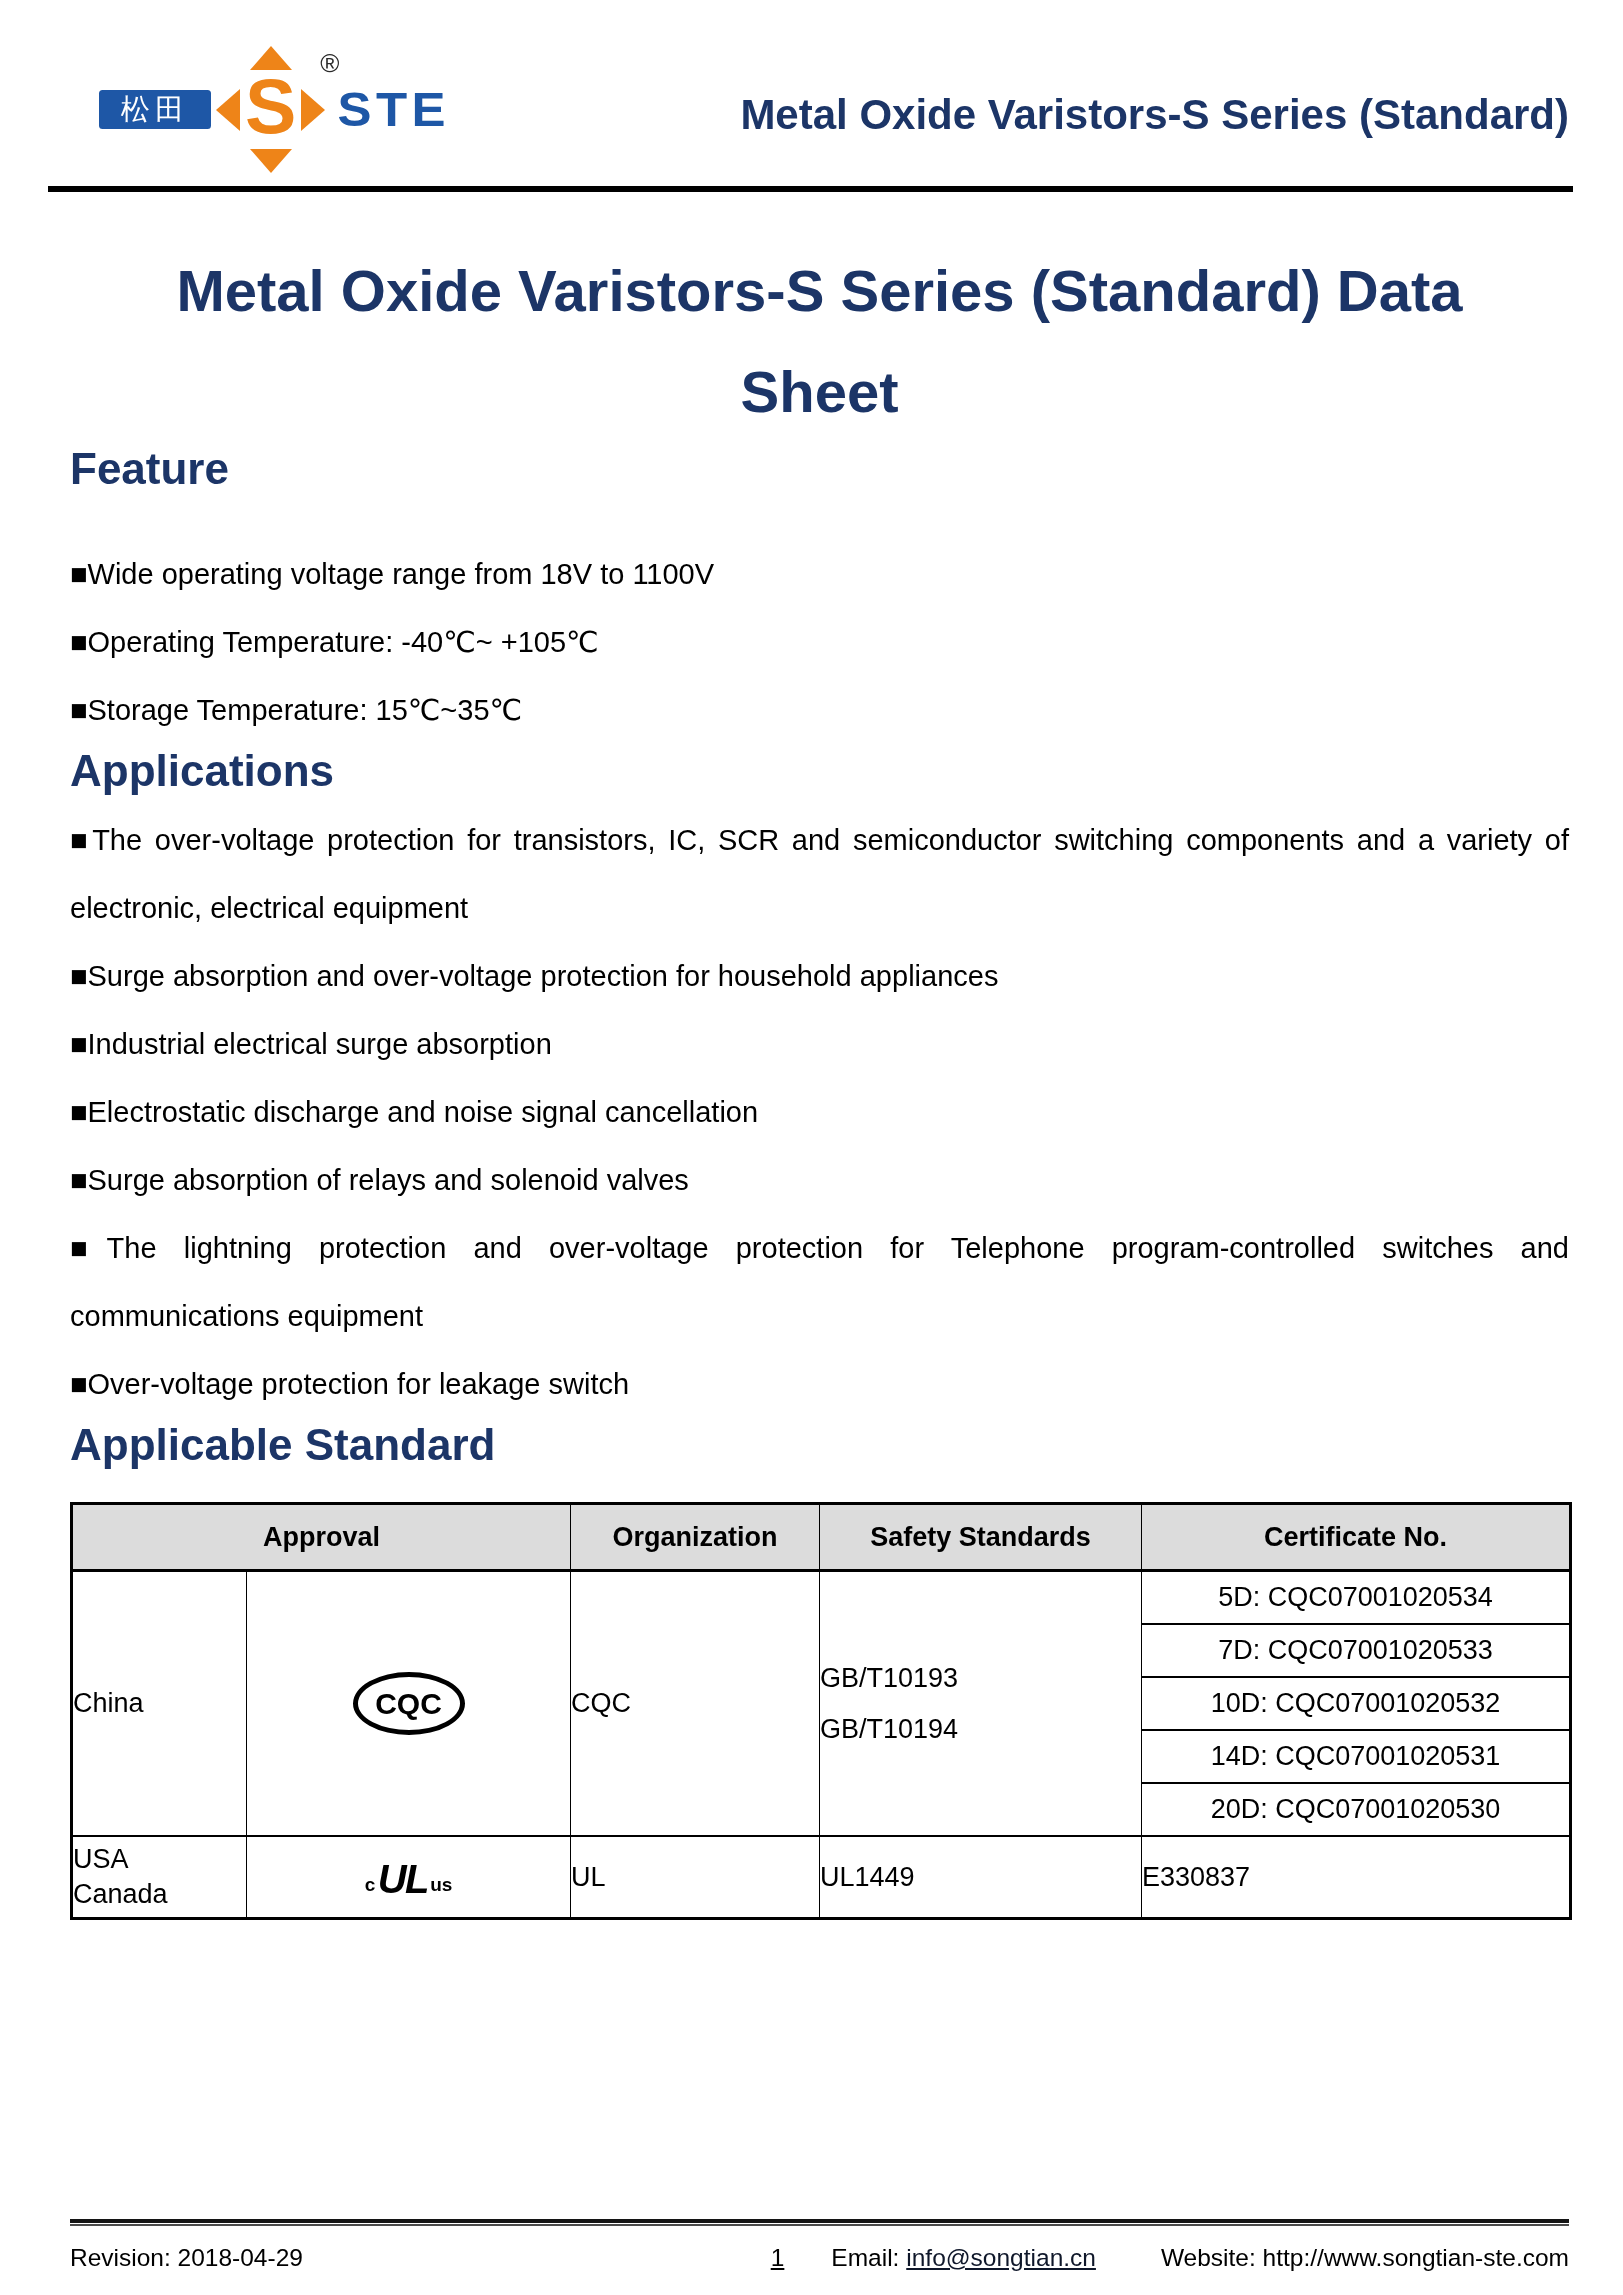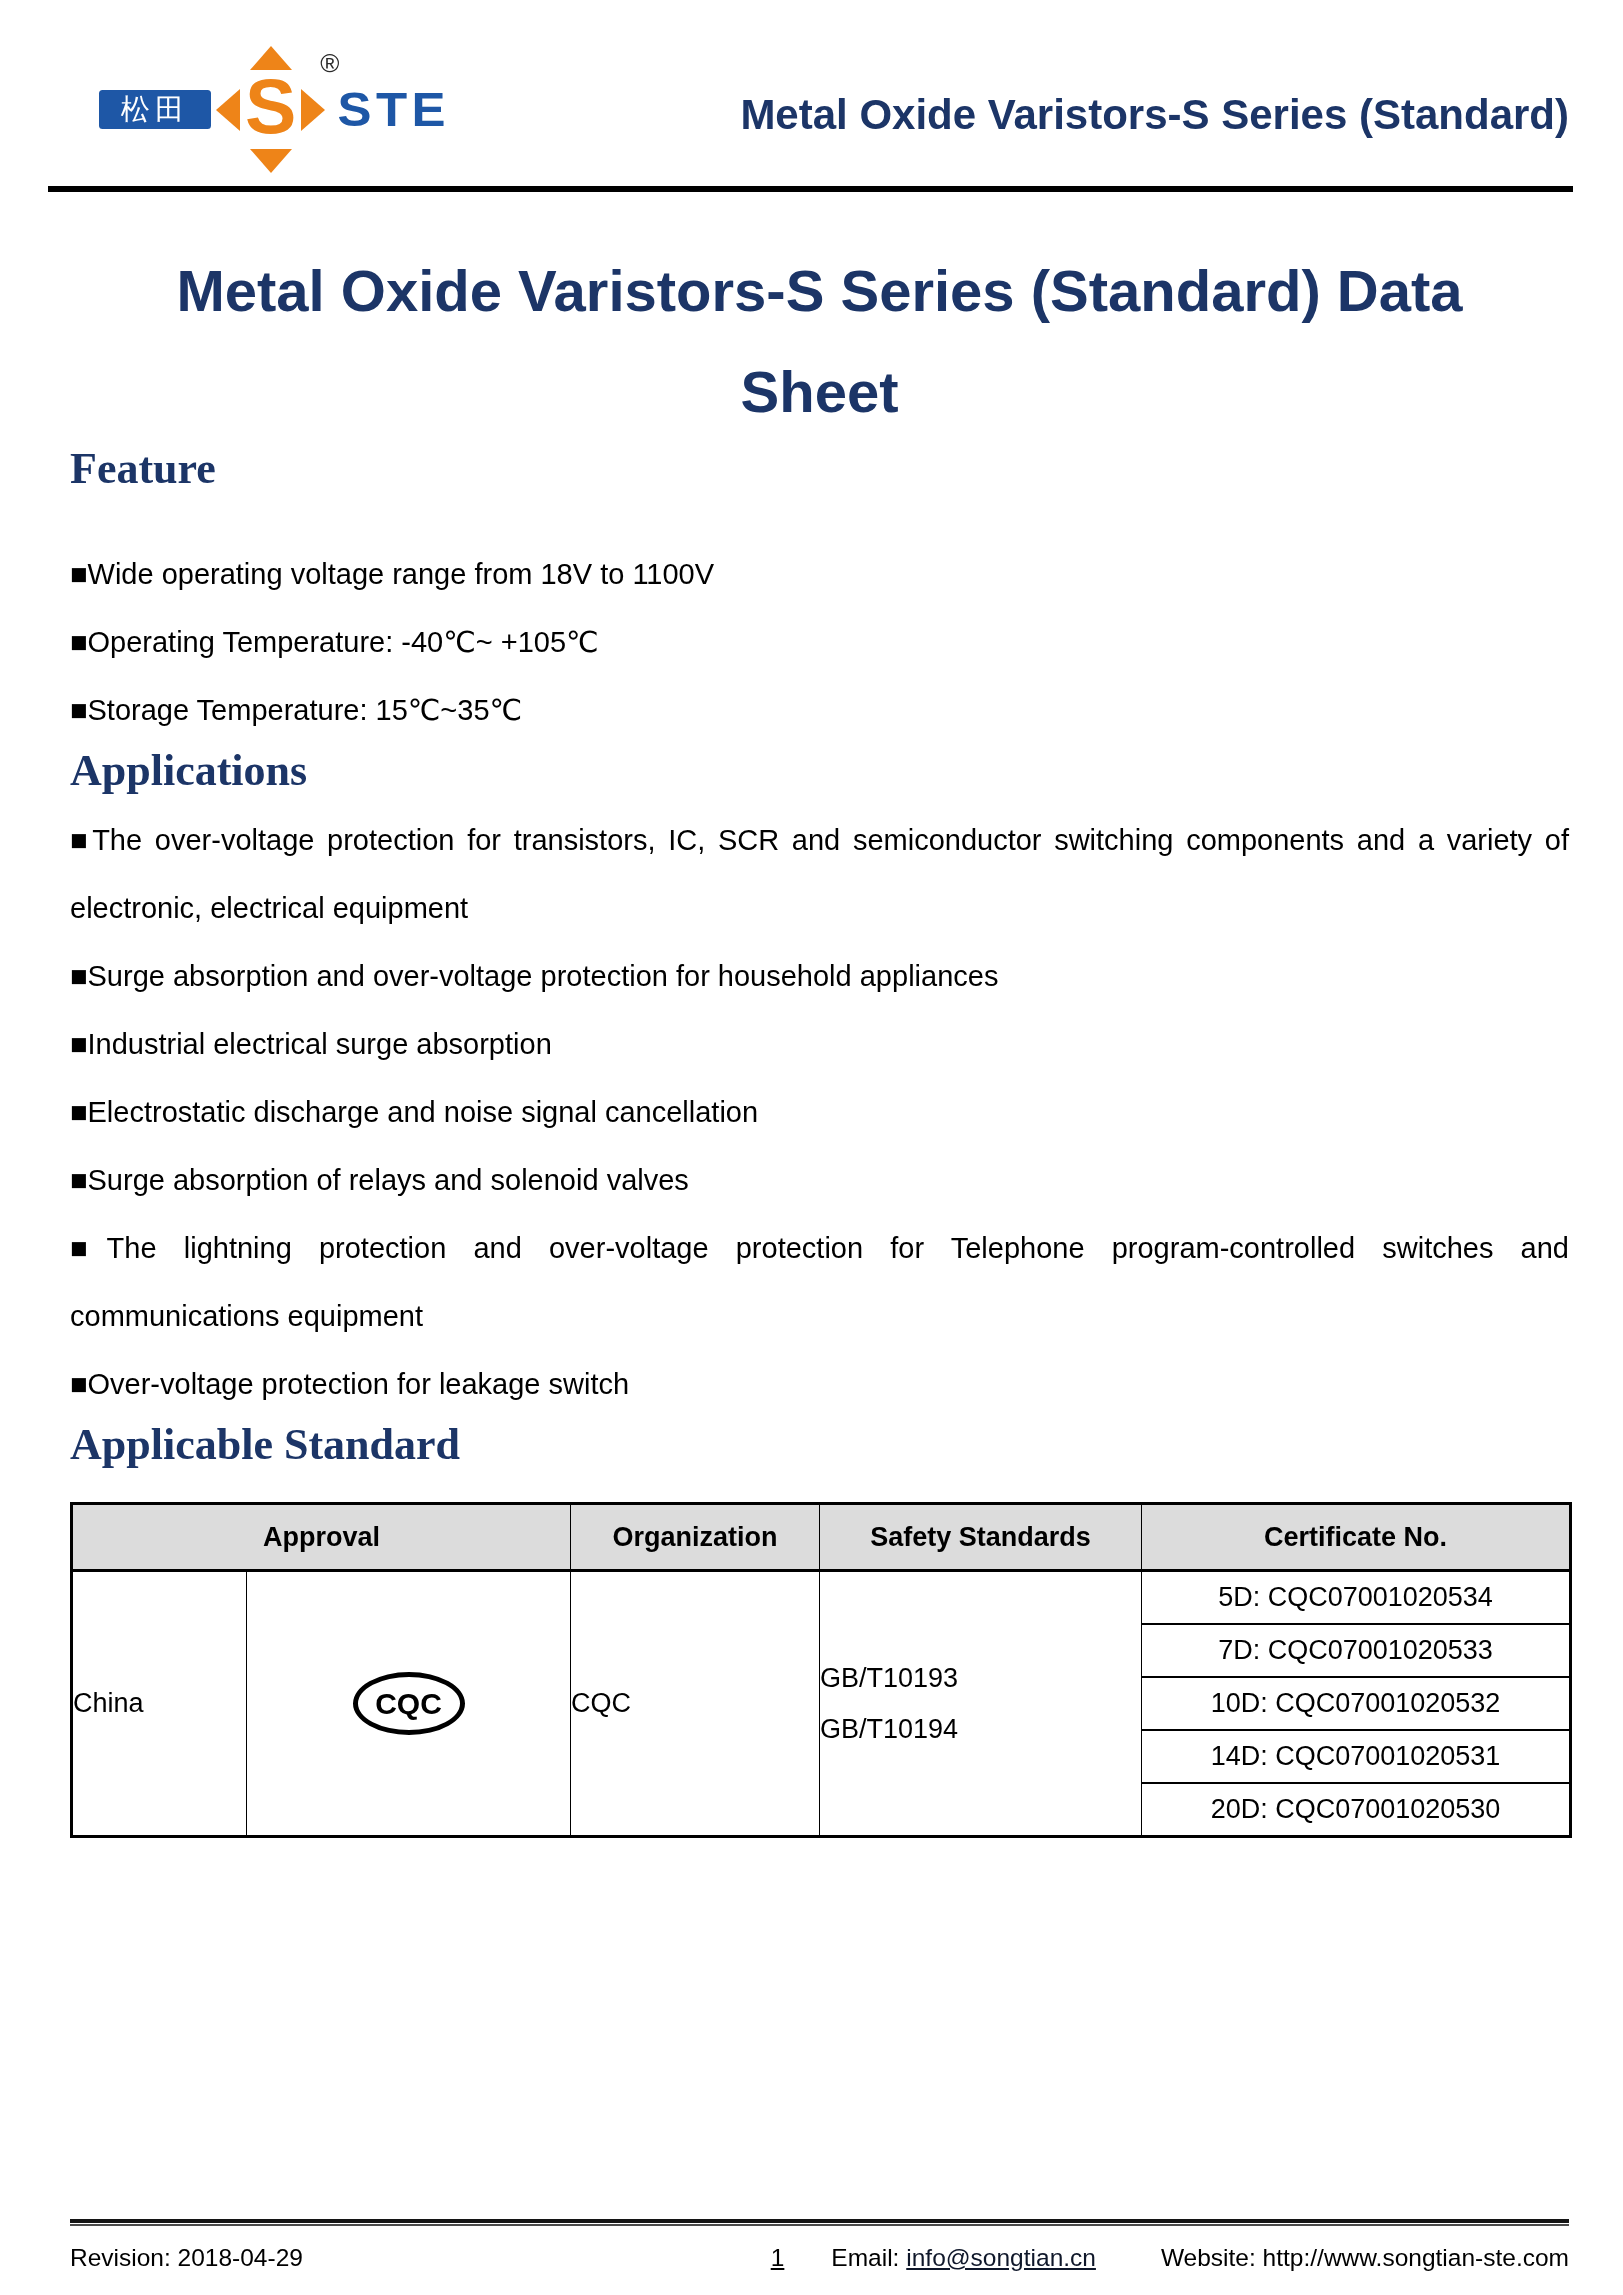--- a/index.html
+++ b/index.html
@@ -89,21 +89,20 @@
     font-weight: bold;
     color: #1c3567;
   }
 
   
   .content { margin: 0 54px 0 70px; width: 1499px; }
   h2.section-heading {
     font-size: 44px; line-height: 54px;
     color: #1c3567; font-weight: bold;
     margin: 0;
-    font-family: Liberation Serif, serif;
   }
   .h-feature   { margin-top: 72px; }
   .h-apps      { margin-top: 41px; }
   .h-standard  { margin-top: 24.5px; }
   .list { font-size: 29px; line-height: 68px; }
   .list-feature { margin-top: 44px; }
   .list-apps    { margin-top: 8px; }
   .list p { margin: 0; text-align: justify; }
 
   
@@ -253,20 +252,36 @@
           <td class="certs-cell">
             <div class="certs-stack">
               <div class="cert">5D: CQC07001020534</div>
               <div class="cert">7D: CQC07001020533</div>
               <div class="cert">10D: CQC07001020532</div>
               <div class="cert">14D: CQC07001020531</div>
               <div class="cert">20D: CQC07001020530</div>
             </div>
           </td>
         </tr>
+        <tr class="row-usa">
+          <td>
+            <div class="country-line">USA</div>
+            <div class="country-line">Canada</div>
+          </td>
+          <td>
+            <div class="ul-mark">
+              <span class="ul-c">c</span>
+              <span class="ul-main">UL</span>
+              <span class="ul-us">us</span>
+            </div>
+          </td>
+          <td>UL</td>
+          <td>UL1449</td>
+          <td>E330837</td>
+        </tr>
       </tbody>
     </table>
   </div>
 
   <div class="footer">
     <div class="footer-rule-1"></div>
     <div class="footer-rule-2"></div>
     <div class="footer-row">
       <span>Revision: 2018-04-29</span>
       <span class="footer-spacer"></span>

